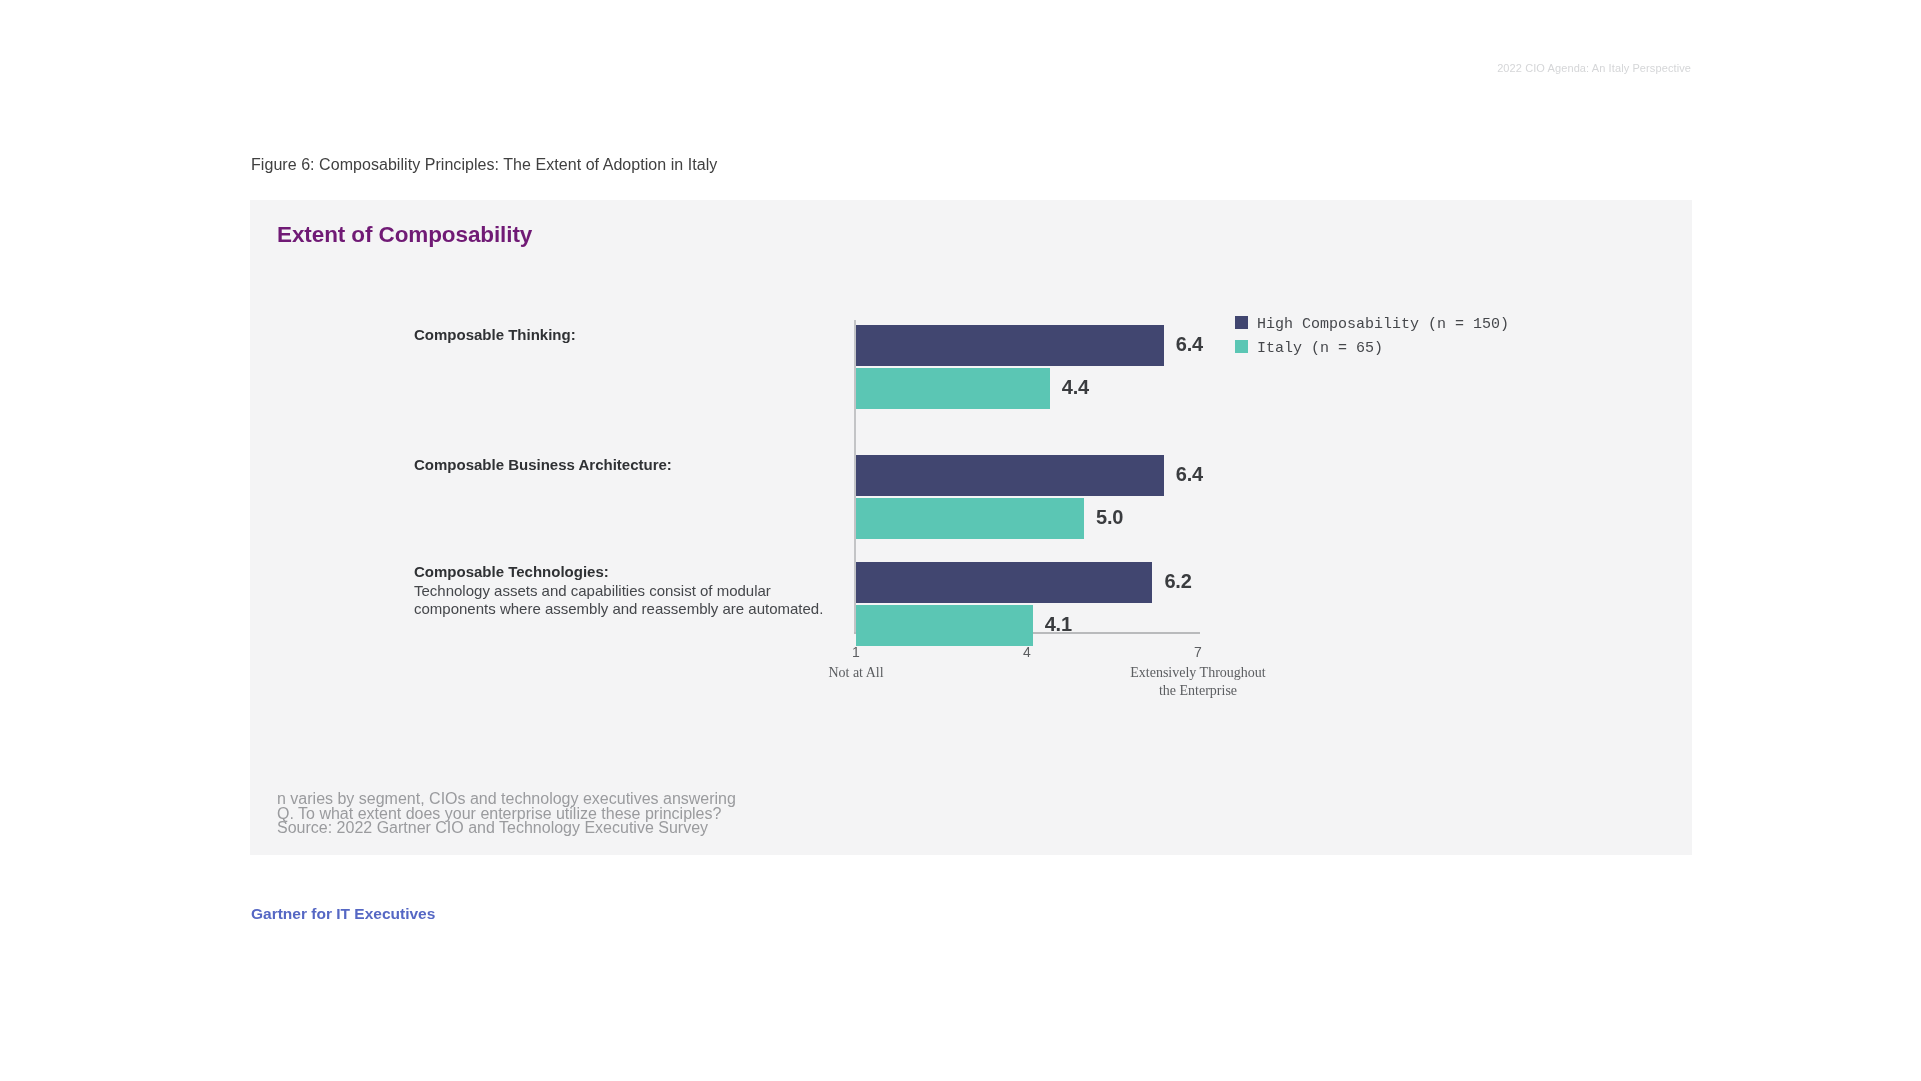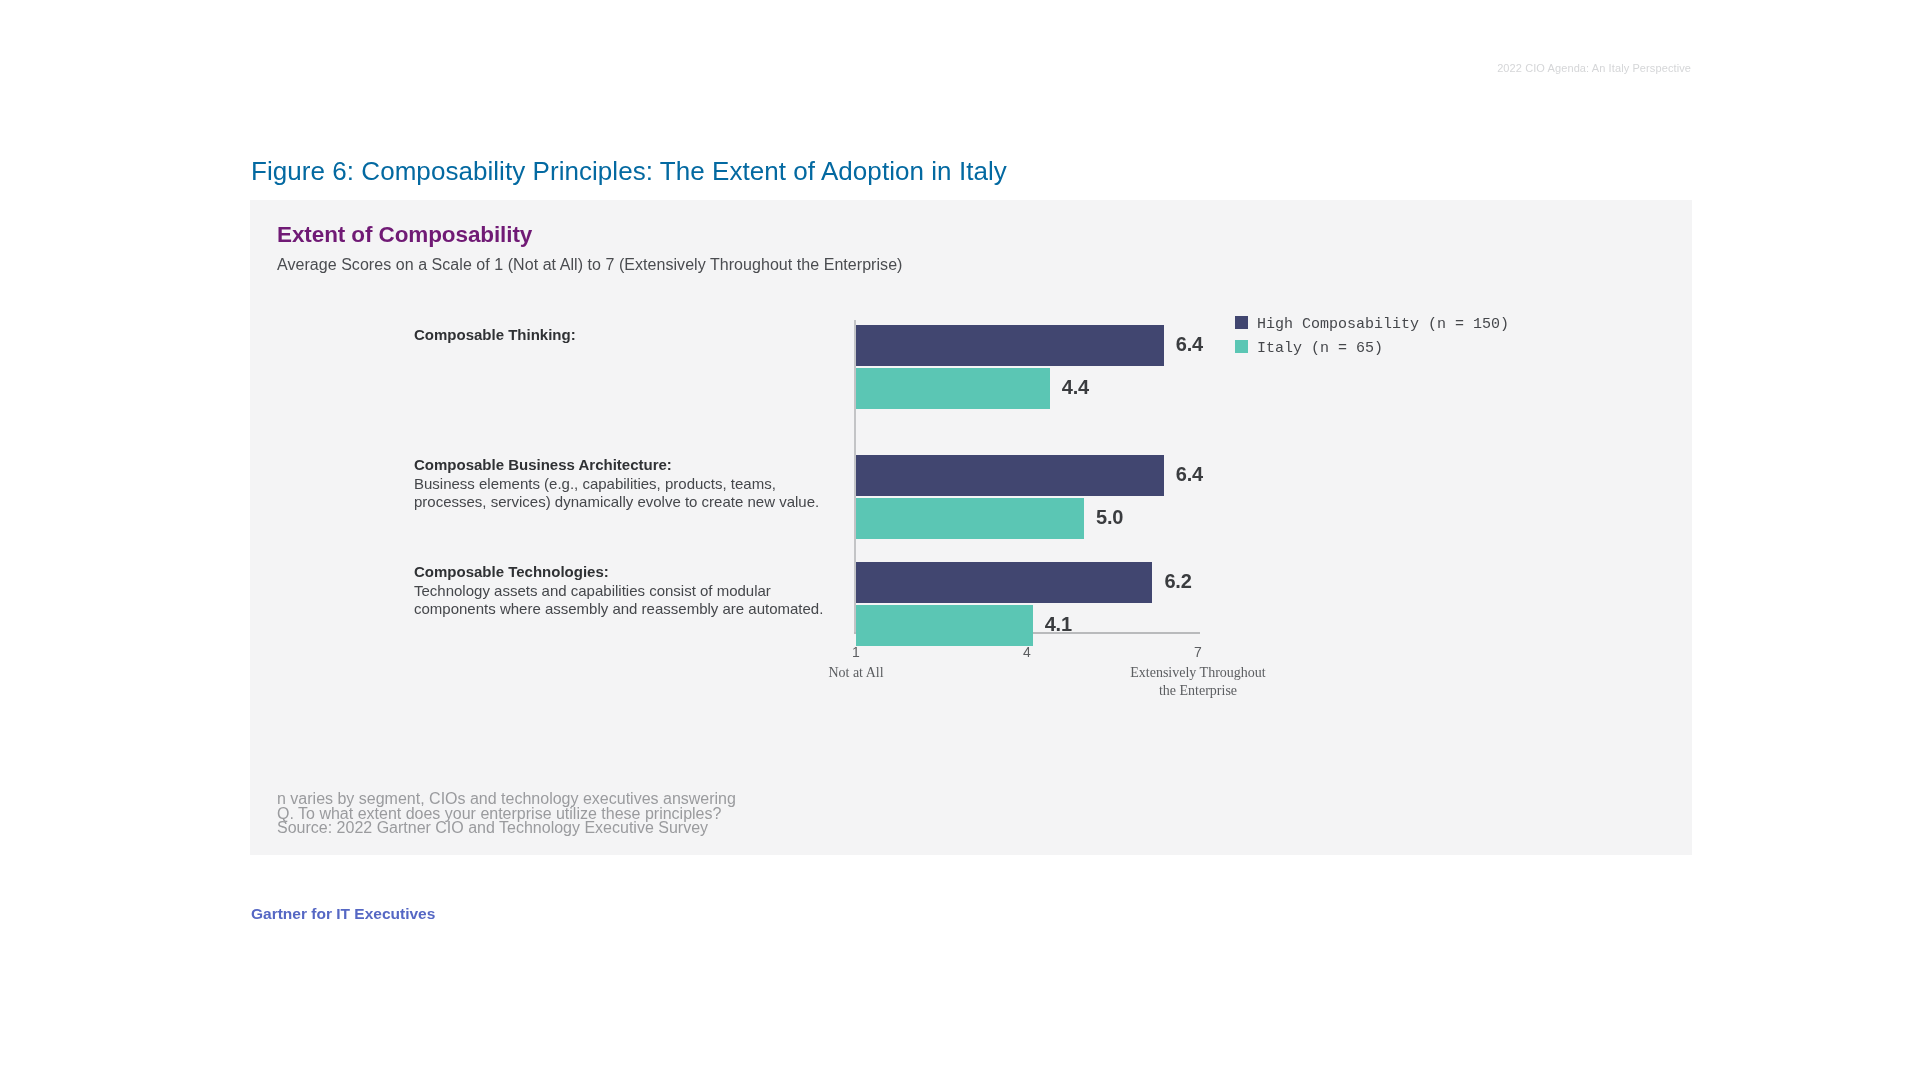--- a/index.html
+++ b/index.html
@@ -25,22 +25,22 @@
     color: #d5d6d8;
     letter-spacing: 0.1px;
     white-space: nowrap;
   }
 
   
   .figure-caption {
     position: absolute;
     top: 156px;
     left: 251px;
-    font-size: 26px;
-    color: #0369a1;
+    font-size: 16px;
+    color: #404040;
     letter-spacing: 0.05px;
     white-space: nowrap;
   }
 
   
   .chart-panel {
     position: absolute;
     left: 250px;
     top: 200px;
     width: 1442px;
@@ -187,21 +187,20 @@
 <body>
 
 <div class="page-header">2022 CIO Agenda: An Italy Perspective</div>
 
 <div class="figure-caption">Figure 6: Composability Principles: The Extent of Adoption in Italy</div>
 
 <div class="chart-panel">
 
   <div class="chart-title">Extent of Composability</div>
 
-  <div class="chart-subtitle">Average Scores on a Scale of 1 (Not at All) to 7 (Extensively Throughout the Enterprise)</div>
 
   <div class="legend">
     <div class="legend-row">
       <span class="legend-swatch" id="sw0" style="background: rgb(65, 70, 112);"></span>
       <span class="legend-label">High Composability (n = 150)</span>
     </div>
     <div class="legend-row">
       <span class="legend-swatch" id="sw1" style="background: rgb(91, 198, 180);"></span>
       <span class="legend-label">Italy (n = 65)</span>
     </div>
@@ -218,21 +217,20 @@
       </div>
       <div class="bar navy" id="bar-0-0" style="top: 125px; width: 307.8px; background: rgb(65, 70, 112);"></div>
       <div class="bar-value" id="val-0-0" style="top: 133px; left: 925.8px;">6.4</div>
       <div class="bar teal" id="bar-1-0" style="top: 168px; width: 193.8px; background: rgb(91, 198, 180);"></div>
       <div class="bar-value" id="val-1-0" style="top: 176px; left: 811.8px;">4.4</div>
     </div>
 
     <div class="group">
       <div class="group-text" style="top:256px">
         <span class="term">Composable Business Architecture:</span><br>
-        <span>Business elements (e.g., capabilities, products, teams, processes, services) dynamically evolve to create new value.</span>
       </div>
       <div class="bar navy" id="bar-0-1" style="top: 255px; width: 307.8px; background: rgb(65, 70, 112);"></div>
       <div class="bar-value" id="val-0-1" style="top: 263px; left: 925.8px;">6.4</div>
       <div class="bar teal" id="bar-1-1" style="top: 298px; width: 228px; background: rgb(91, 198, 180);"></div>
       <div class="bar-value" id="val-1-1" style="top: 306px; left: 846px;">5.0</div>
     </div>
 
     <div class="group">
       <div class="group-text" style="top:363px">
         <span class="term">Composable Technologies:</span><br>

